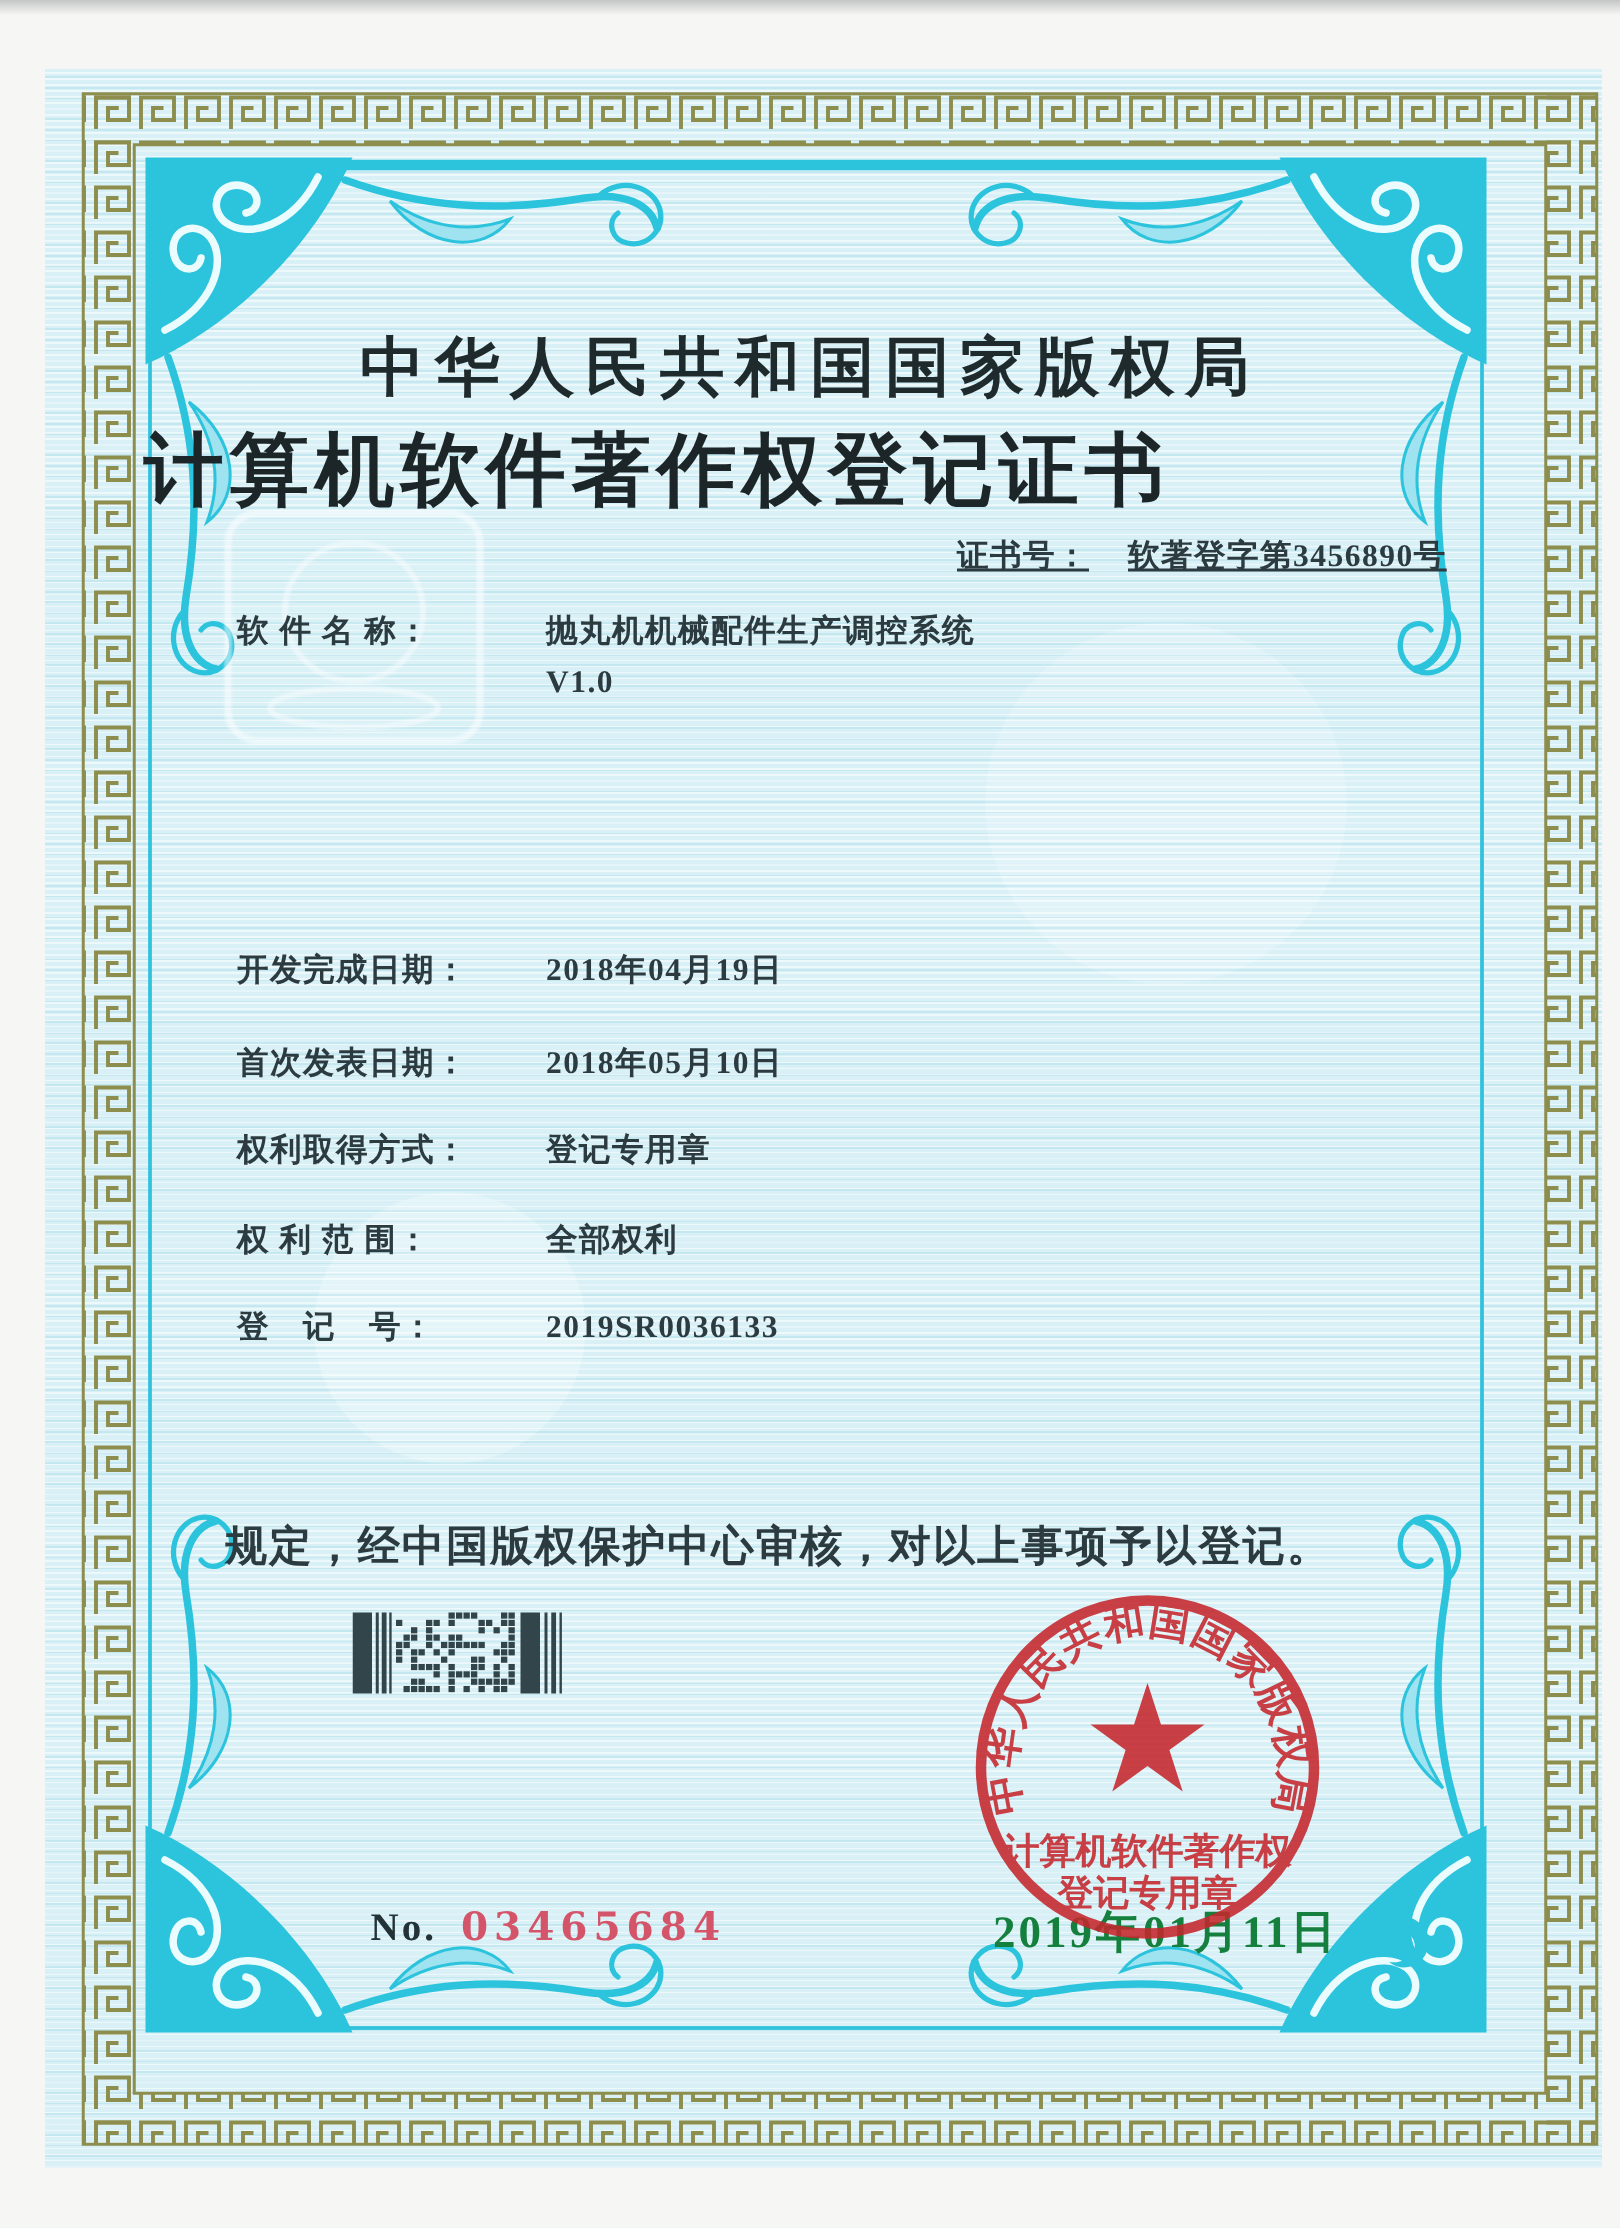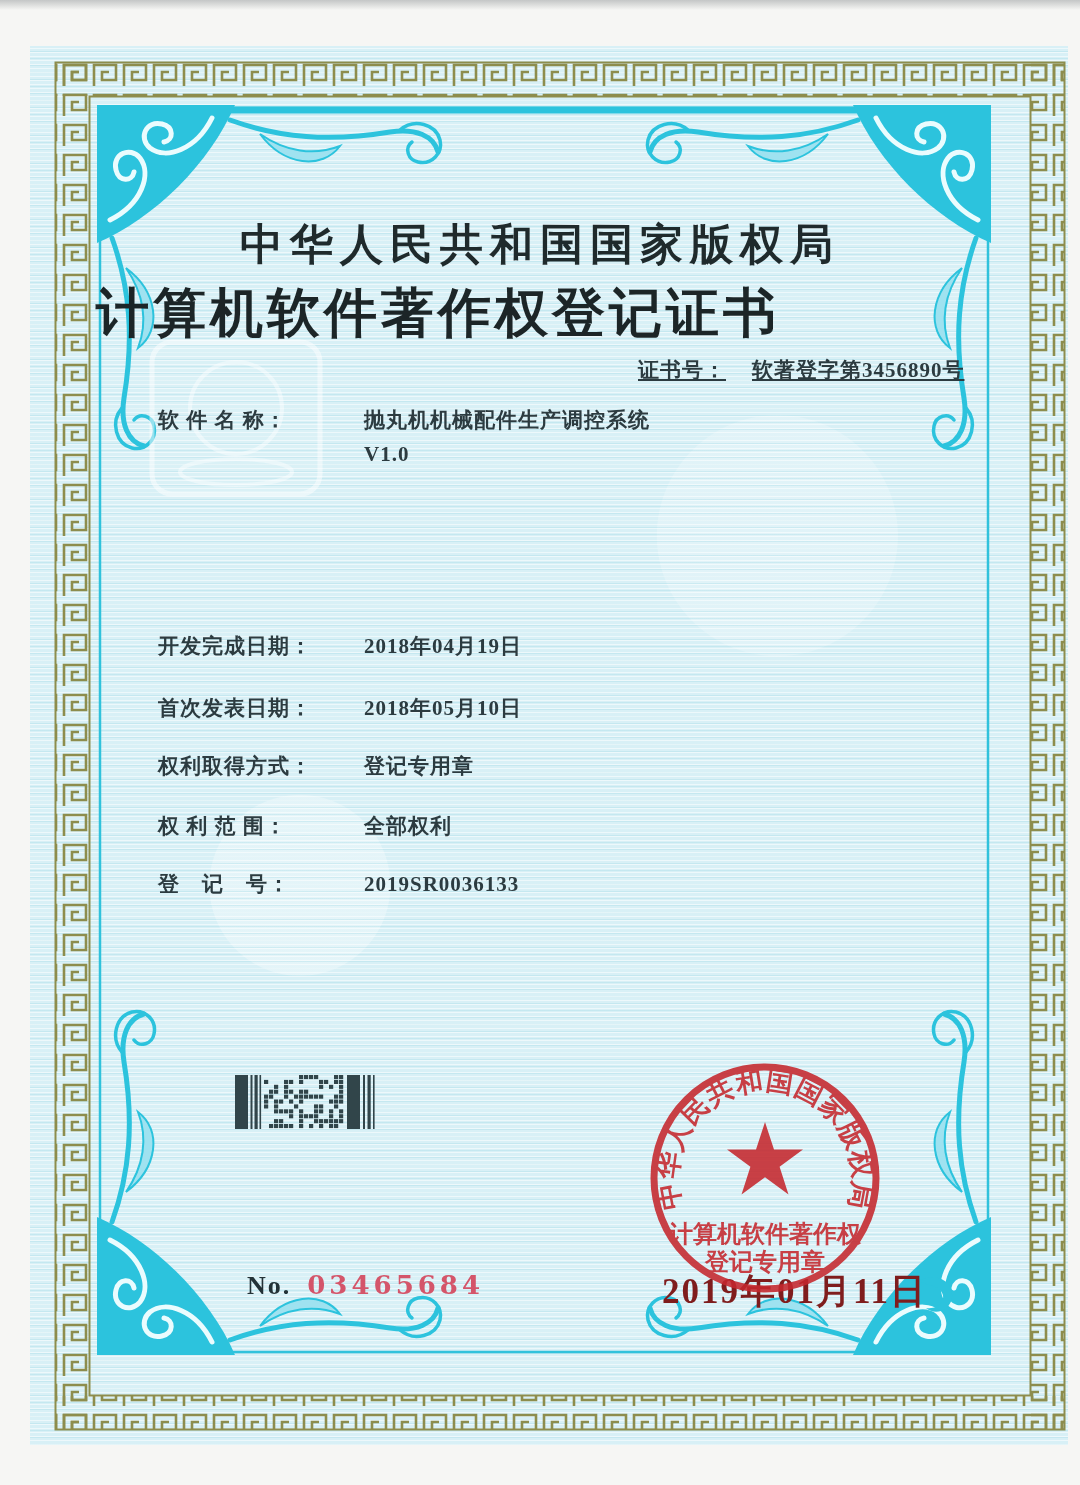--- a/index.html
+++ b/index.html
@@ -28,22 +28,22 @@
   .cert-title{left:0;width:876px;top:278px;text-align:center;font-size:53px;font-weight:bold;
               letter-spacing:4px;color:#1c2527;}
   .certno{left:638px;top:356px;font-size:21px;font-weight:bold;letter-spacing:1px;text-decoration:underline;}
   .certno .val{margin-left:26px;}
   .frow{left:158px;font-size:21px;font-weight:bold;letter-spacing:1px;}
   .flabel{display:inline-block;min-width:196px;}
   .fvalue{margin-left:10px;}
   .fvalue2{display:block;margin-left:206px;margin-top:8px;}
   .stmt{left:150px;font-size:28px;font-weight:bold;letter-spacing:1.5px;}
   .stmt.indent{padding-left:62px;}
-  .seal-date{left:662px;top:1268px;font-size:35px;font-weight:bold;letter-spacing:2px;
-             color:#7f1d1d;z-index:2;}
+  .seal-date{left:662px;top:1268px;font-size:30px;font-weight:bold;letter-spacing:2px;
+             color:#15803d;z-index:2;}
   .serial{left:202px;top:1270px;font-size:26px;font-weight:bold;letter-spacing:2px;color:#233237;margin-left:45px;}
   .serial .num{color:var(--serial,#d4556a);margin-left:16px;letter-spacing:4px;
                font-family:"DejaVu Serif","Liberation Serif",serif;}
   #barcode{position:absolute;left:235px;top:1074px;z-index:2;}
   #seal{position:absolute;left:645px;top:1058px;z-index:3;opacity:.88;}
   .seal-stroke{stroke:var(--seal,#c5272d);fill:none;}
   .seal-fill{fill:var(--seal,#c5272d);}
   .seal-text{fill:var(--seal,#c5272d);font-weight:bold;
              font-family:"Liberation Serif","DejaVu Serif",serif;}
   .emboss{opacity:.55;filter:blur(.6px);}
@@ -118,20 +118,21 @@
   <div class="txt frow" style="top:752px">
     <span class="flabel">权利取得方式：</span><span class="fvalue">登记专用章</span>
   </div>
   <div class="txt frow" style="top:812px">
     <span class="flabel">权 利 范 围：</span><span class="fvalue">全部权利</span>
   </div>
   <div class="txt frow" style="top:870px">
     <span class="flabel">登　记　号：</span><span class="fvalue">2019SR0036133</span>
   </div>
 
+  <div class="txt stmt" style="top:1012px">规定，经中国版权保护中心审核，对以上事项予以登记。</div>
 
   <svg id="barcode" width="150" height="56" viewBox="0 0 150 56">
     <g id="barcode-static" fill="#31454a">
       <rect x="0" y="1" width="13" height="54"></rect>
       <rect x="15.5" y="1" width="2" height="54"></rect>
       <rect x="19.5" y="1" width="3.2" height="54"></rect>
       <rect x="24.5" y="1" width="1.6" height="54"></rect>
       <rect x="112" y="1" width="13" height="54"></rect>
       <rect x="128" y="1" width="2" height="54"></rect>
       <rect x="132.5" y="1" width="3.2" height="54"></rect>

